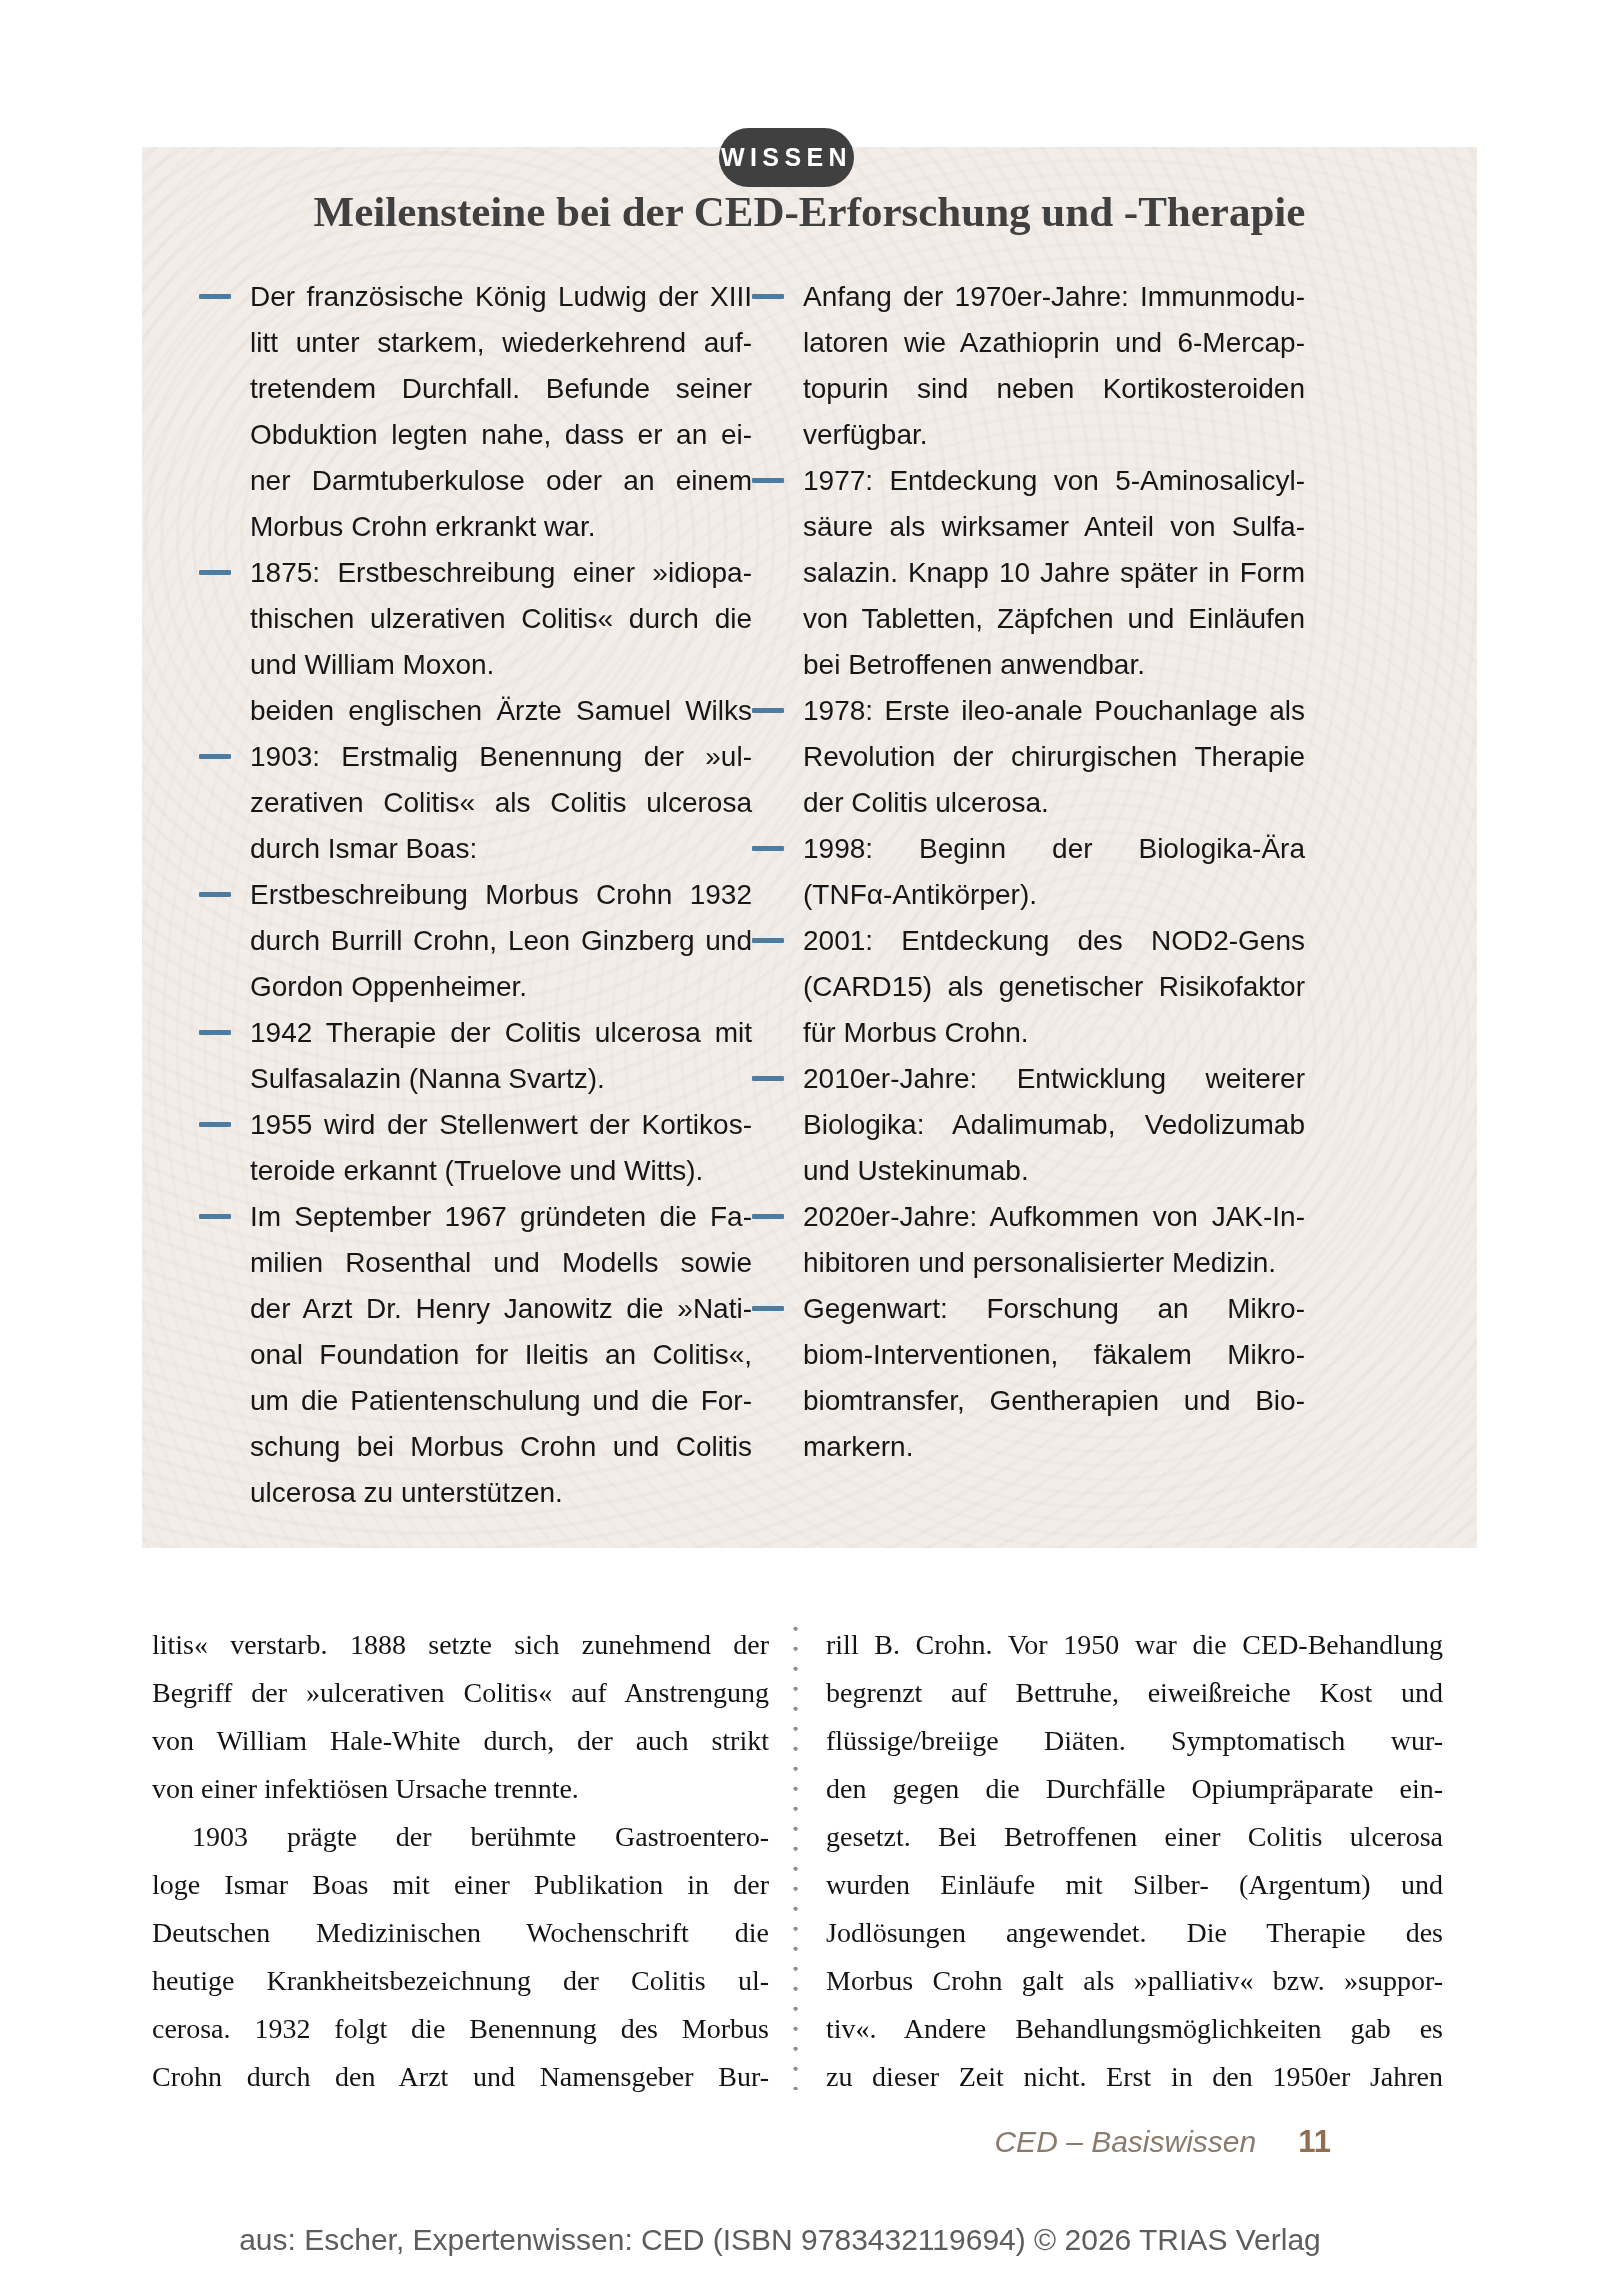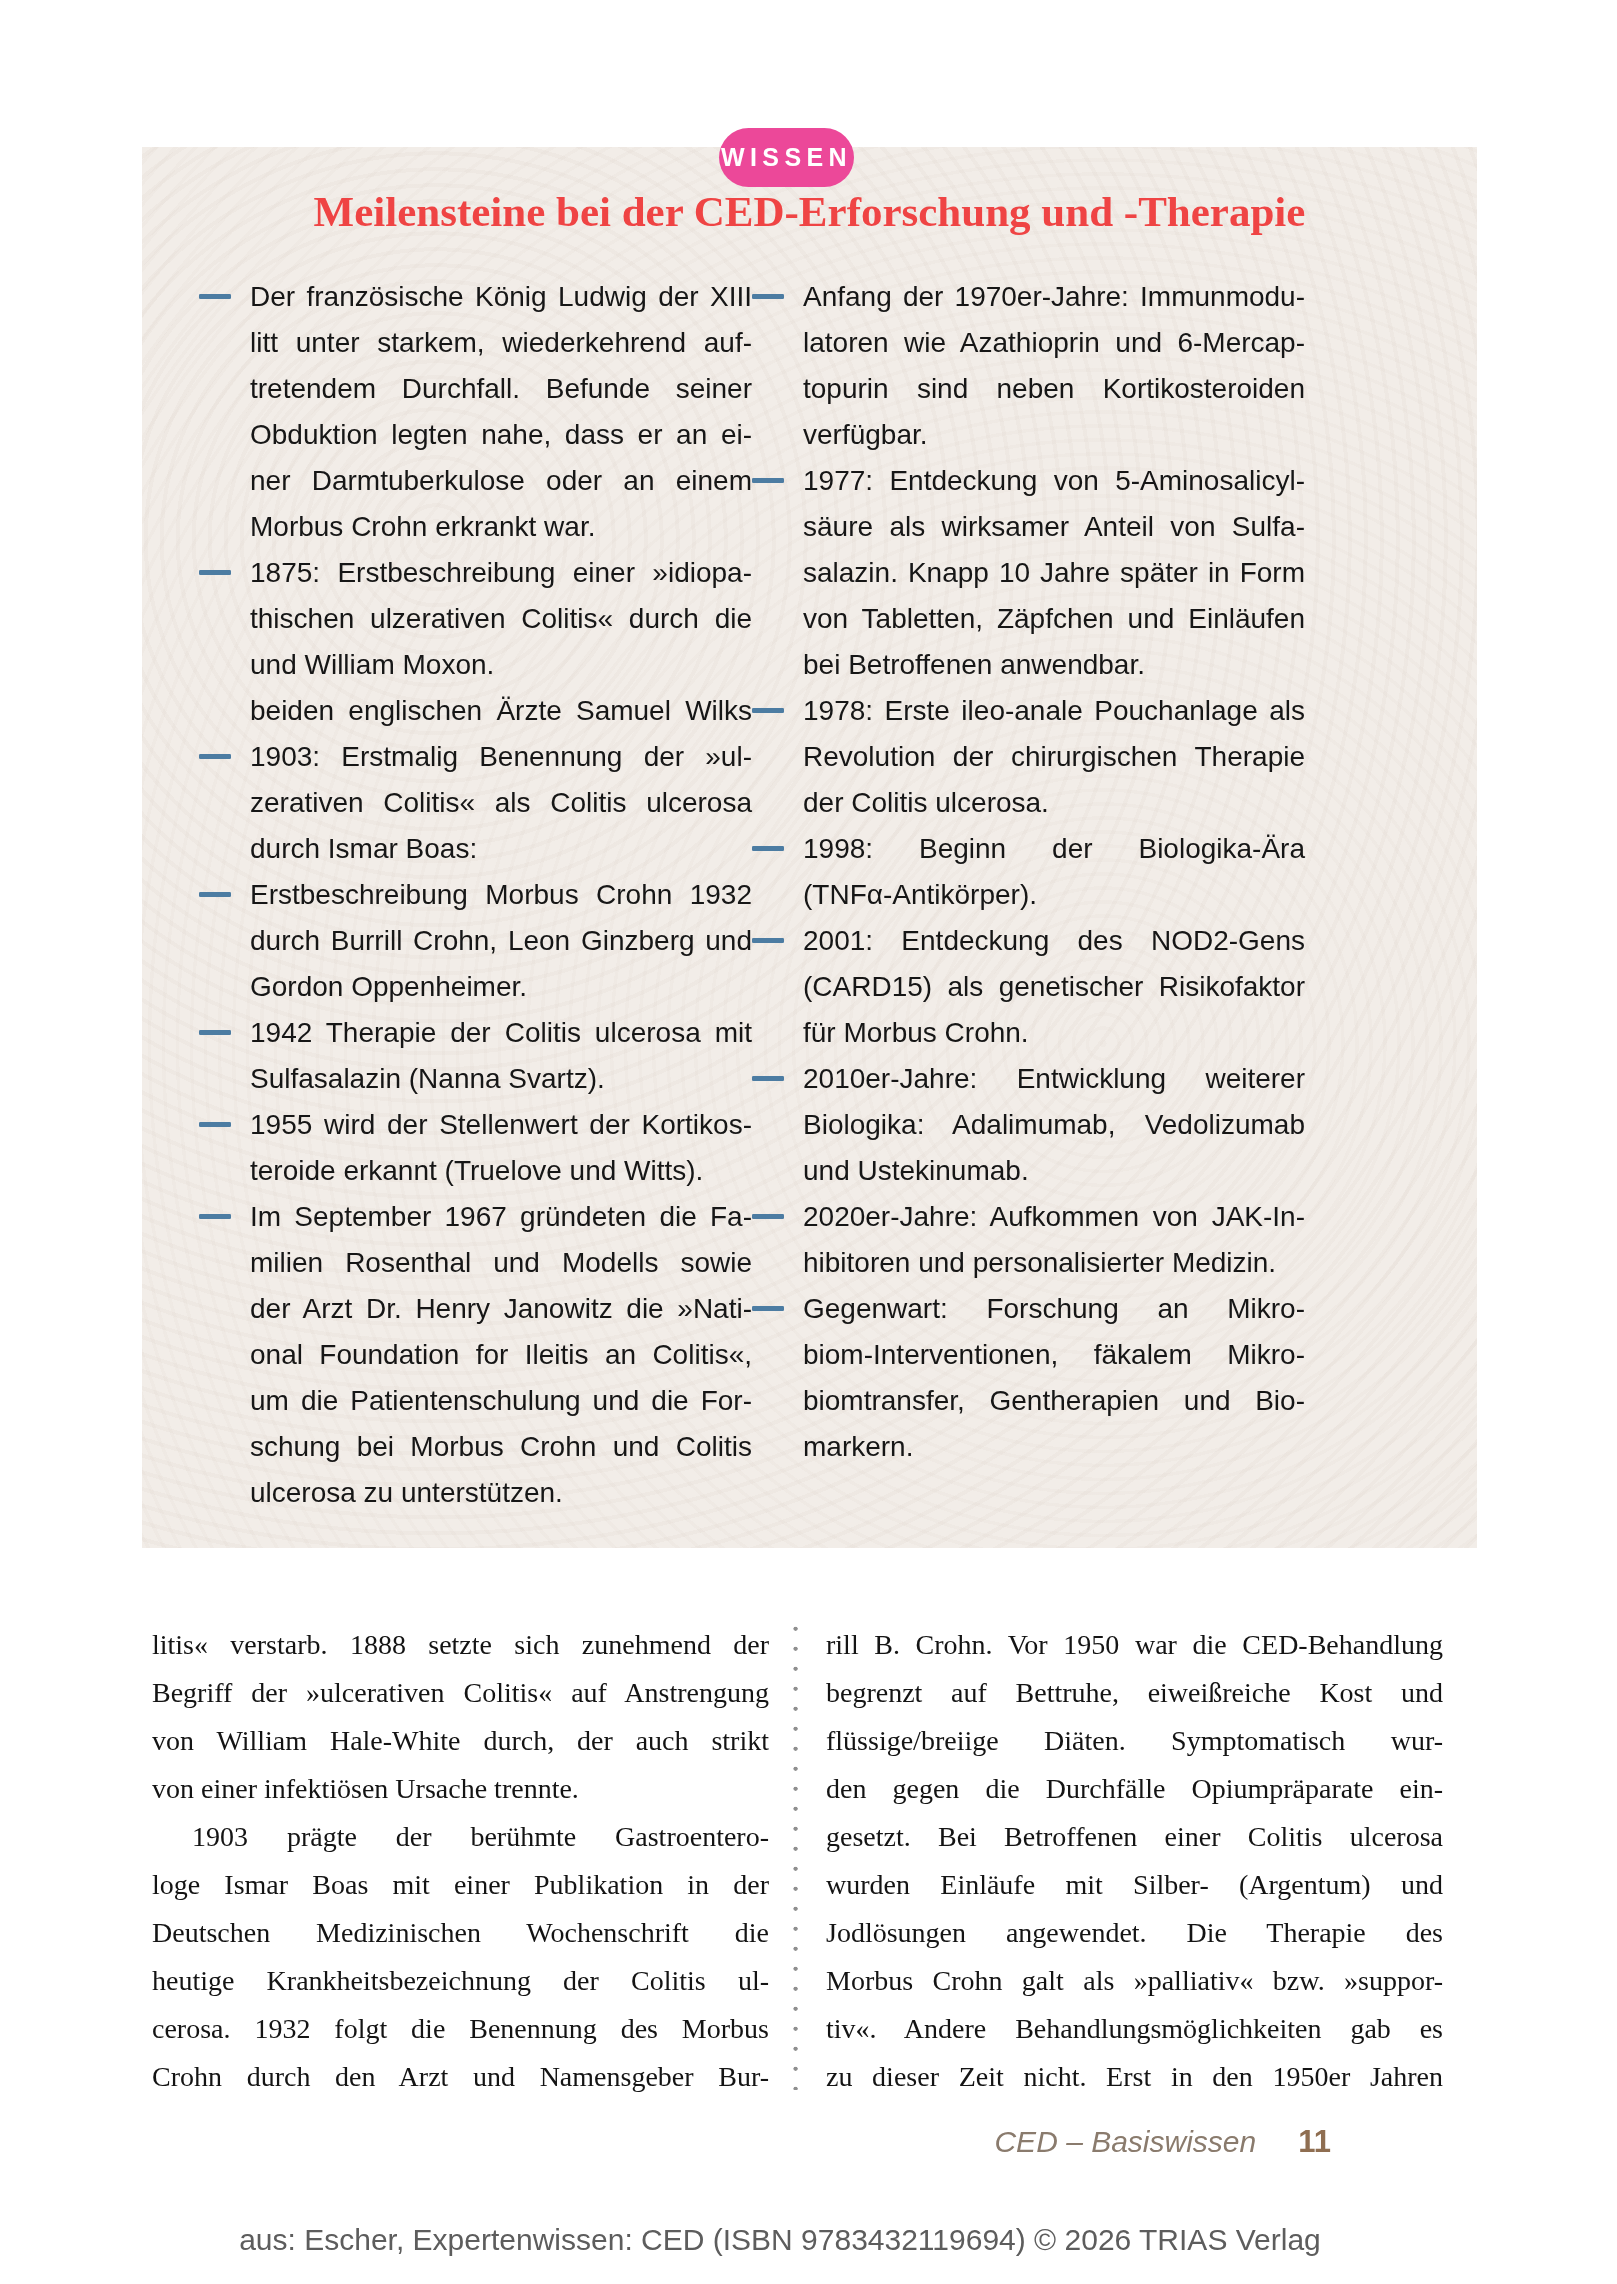--- a/index.html
+++ b/index.html
@@ -7,25 +7,25 @@
         font-family:"Liberation Sans",sans-serif;overflow:hidden;}
 
   
   .wissen-box{position:absolute;left:142px;top:147px;width:1335px;height:1401px;
     background-color:#f2ede8;
     background-image:
       repeating-radial-gradient(circle at 22% 28%, rgba(205,190,178,0.10) 0 4px, rgba(0,0,0,0) 4px 16px),
       repeating-radial-gradient(circle at 72% 64%, rgba(205,190,178,0.08) 0 3.4px, rgba(0,0,0,0) 3.4px 14px);}
 
   .badge{position:absolute;left:719px;top:128px;width:135px;height:59px;border-radius:30px;
-    background:#ec4899;display:flex;align-items:center;justify-content:center;
+    background:#404040;display:flex;align-items:center;justify-content:center;
     color:#ffffff;font-weight:700;font-size:25px;letter-spacing:5.4px;}
 
   .box-title{position:absolute;left:142px;top:187px;width:1335px;text-align:center;
-    font-family:"Liberation Serif",serif;font-weight:700;font-size:43px;color:#ef4444;}
+    font-family:"Liberation Serif",serif;font-weight:700;font-size:43px;color:#404040;}
 
   .box-cols{position:absolute;left:199px;top:274px;width:1193px;
     display:grid;grid-template-columns:553px 553px;}
 
   .list-item{display:flex;}
   .mcol{flex:0 0 51px;width:51px;}
   .dash{width:32px;height:4.7px;background:#4c7ca2;margin-top:20px;border-radius:1.3px;}
   .itext{flex:1;font-size:28px;line-height:46px;color:#161616;}
 
   .jline{text-align:justify;text-align-last:justify;}

